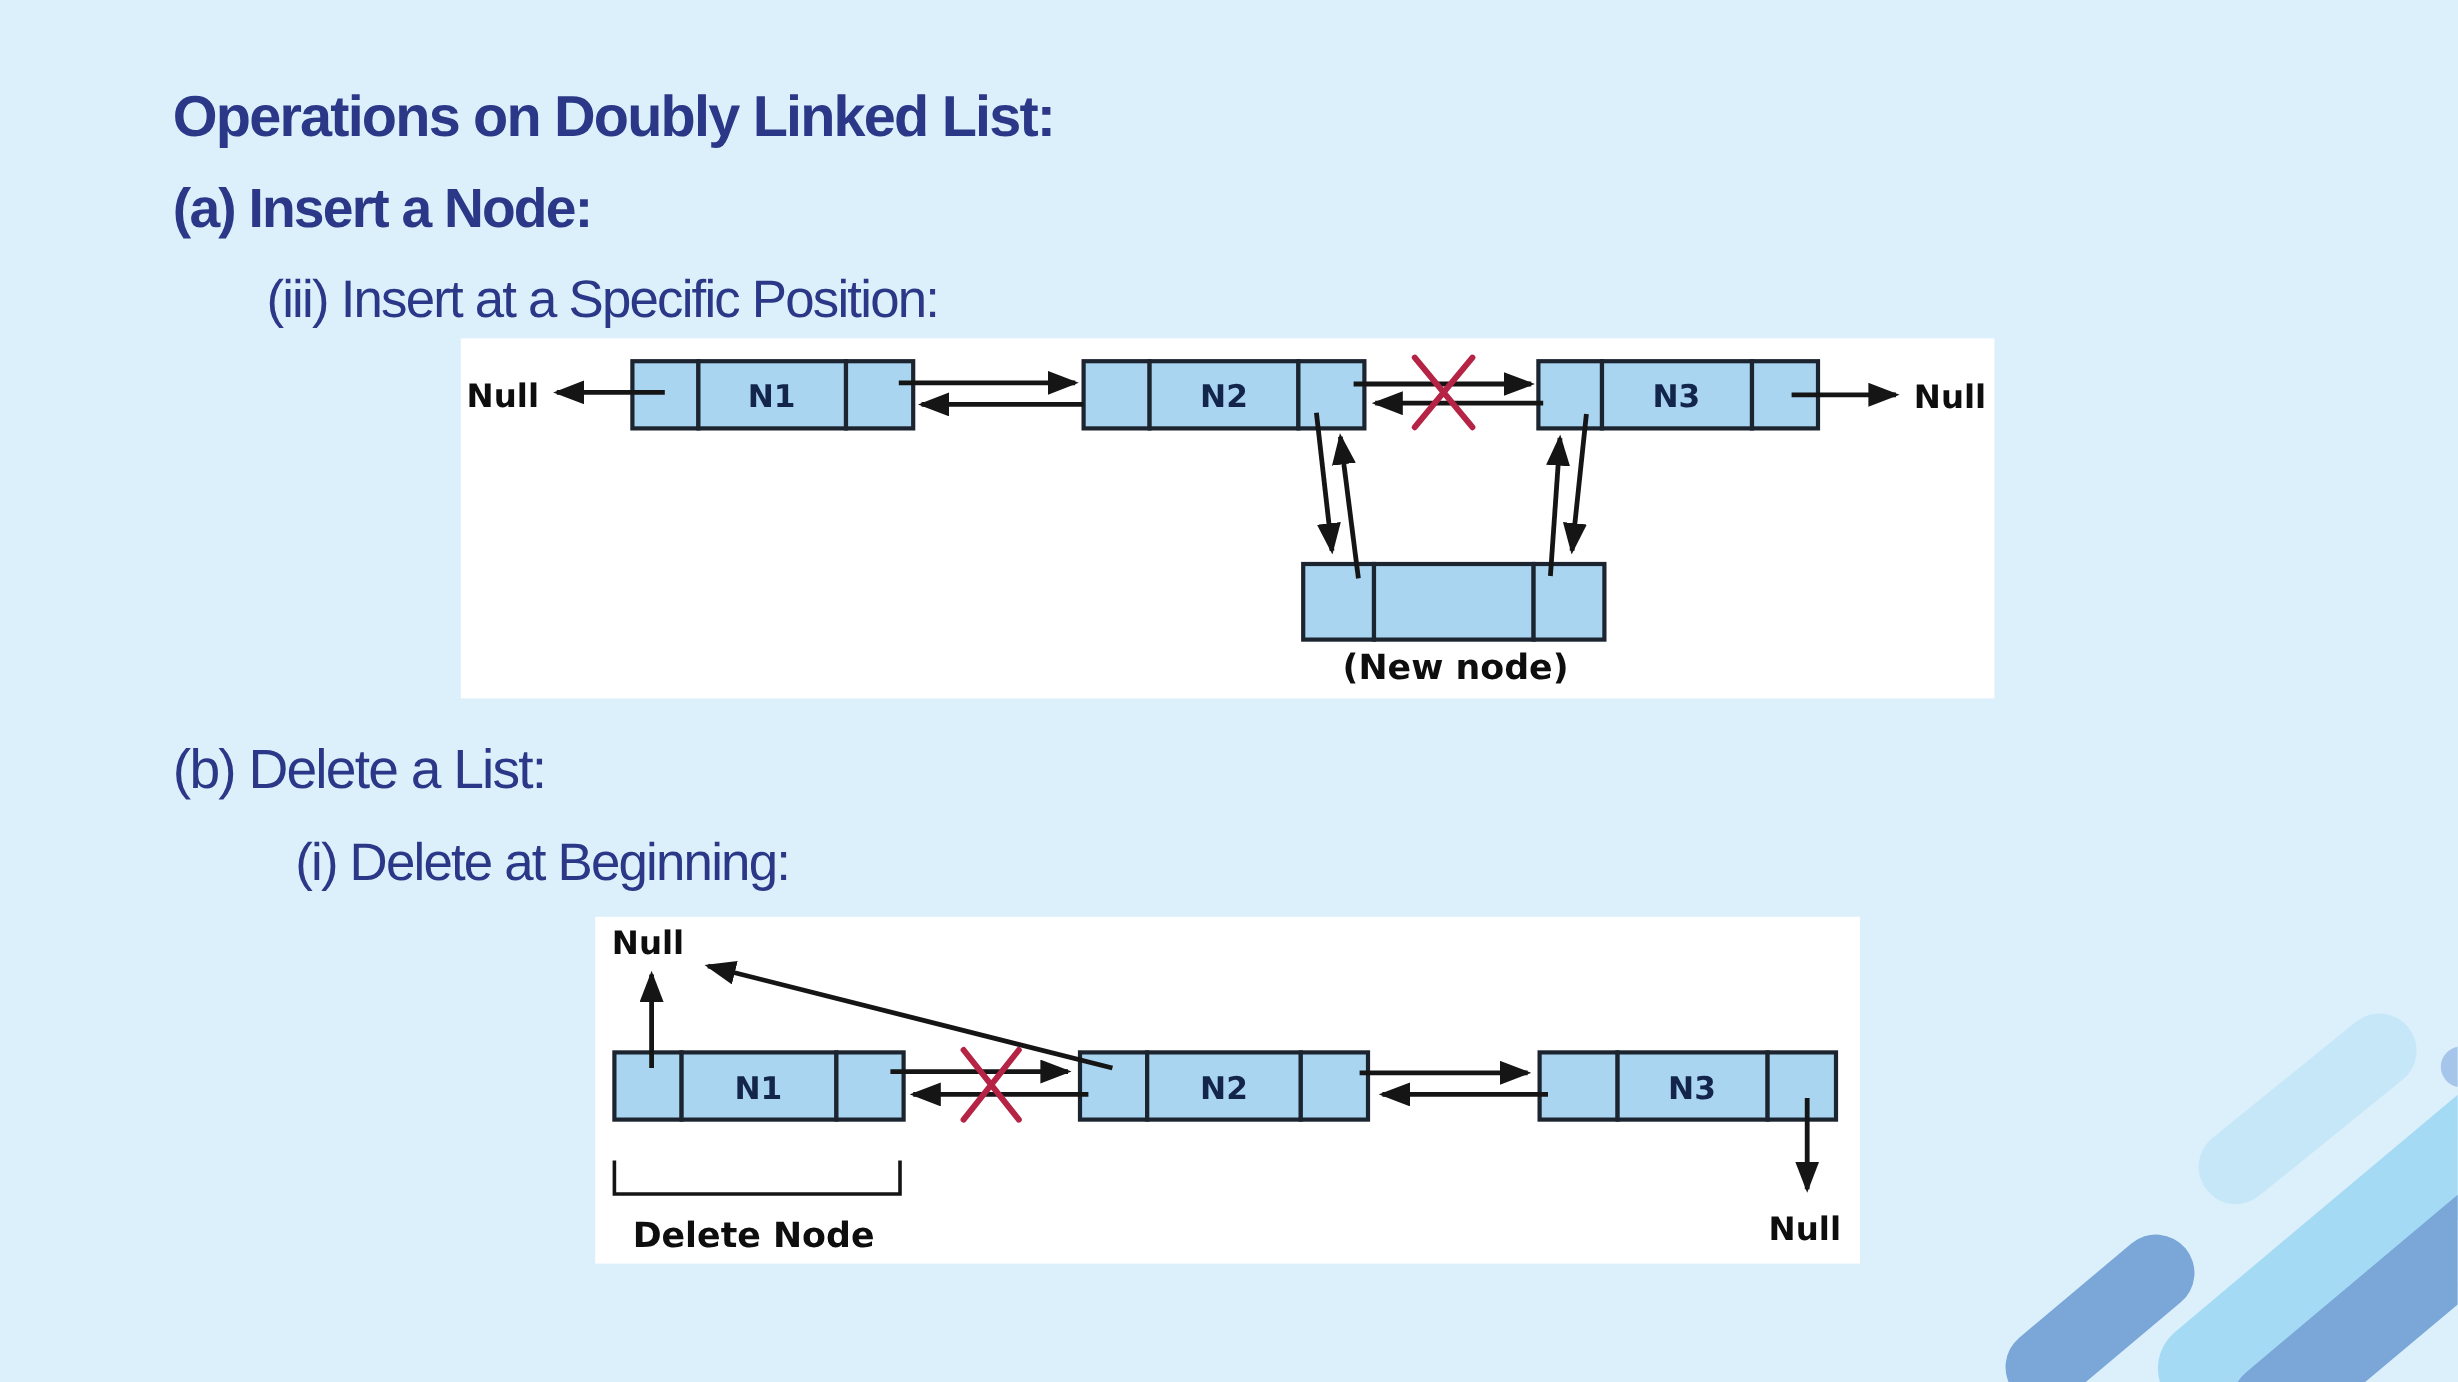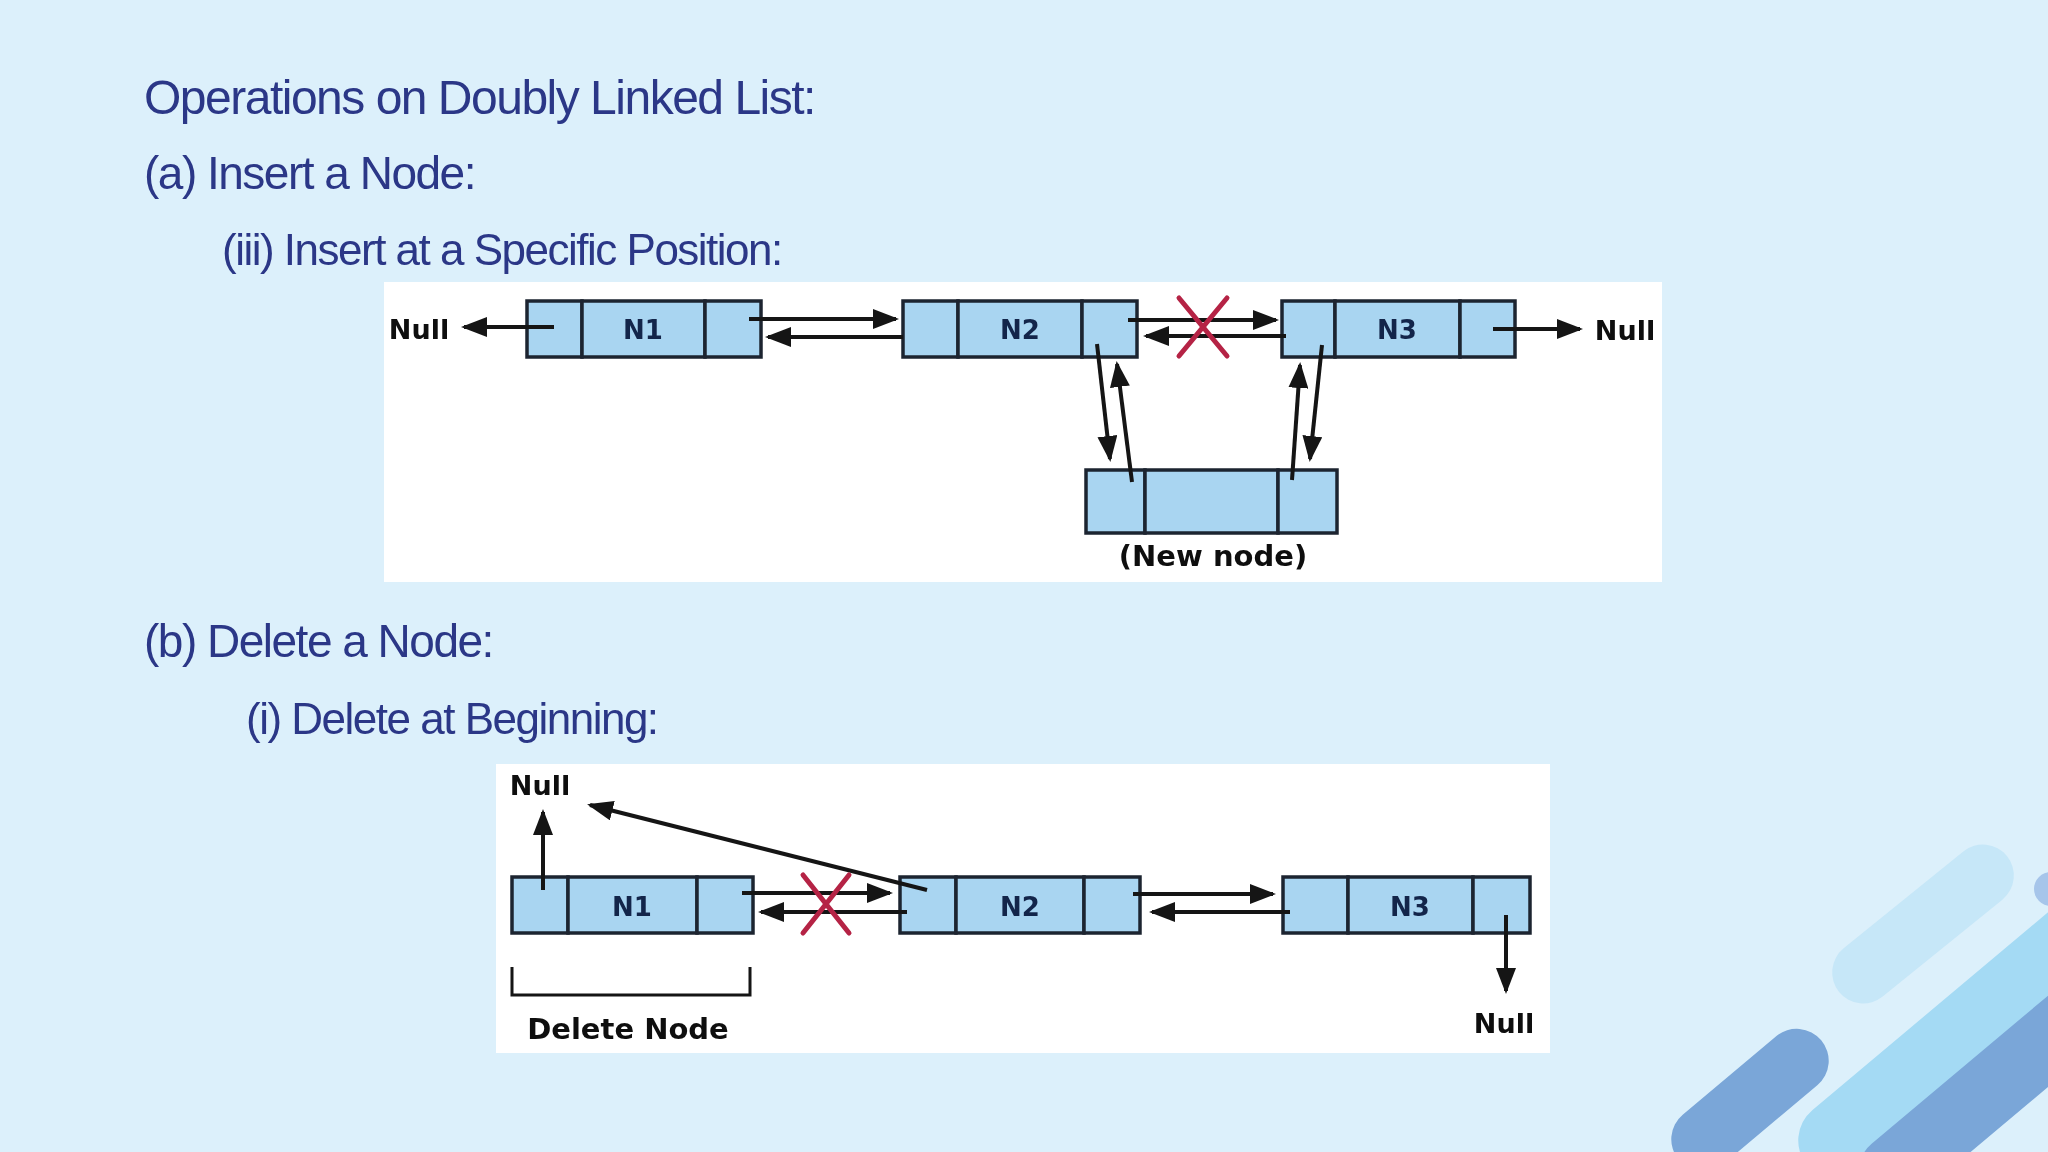--- a/index.html
+++ b/index.html
@@ -17,22 +17,22 @@
   }
   .decor{position:absolute;inset:0;pointer-events:none;}
   .decor div{position:absolute;border-radius:40px;}
   .bar-faint{left:1790px;top:960px;width:520px;height:92px;background:var(--decor-faint);transform:rotate(-40deg);}
   .bar-cyan{left:1758px;top:990px;width:424px;height:80px;background:var(--decor-cyan);transform:rotate(-40deg);}
   .bar-steel-right{left:1828px;top:1050px;width:336px;height:70px;background:var(--decor-steel);transform:rotate(-40deg);}
   .bar-pale{left:1815px;top:893px;width:216px;height:62px;background:var(--decor-pale);transform:rotate(-39deg);}
   .bar-steel-small{left:1657px;top:1068px;width:186px;height:64px;background:var(--decor-steel);transform:rotate(-40deg);}
   .decor-circle{left:2034px;top:872px;width:34px;height:34px;border-radius:50%;background:var(--decor-circle);}
   .txt{position:absolute;color:var(--heading-text);line-height:1;letter-spacing:-1.5px;white-space:nowrap;}
-  .title{left:144px;top:74px;font-size:48px;font-weight:normal;}
-  .line-a{left:144px;top:150px;font-size:46px;}
+  .title{left:144px;top:74px;font-size:48px;font-weight:bold;}
+  .line-a{left:144px;top:150px;font-size:46px;font-weight:bold;}
   .line-aiii{left:222px;top:228px;font-size:44px;}
   .line-b{left:144px;top:618px;font-size:46px;}
   .line-bi{left:222px;top:697px;font-size:44px;margin-left:24px;}
   .panel{position:absolute;background:var(--panel-background);}
   .panel-insert{left:384px;top:282px;width:1278px;height:300px;}
   .panel-delete{left:496px;top:764px;width:1054px;height:289px;}
   svg{display:block;width:100%;height:100%;}
   .node-cell{fill:var(--node-fill);stroke:var(--node-border);stroke-width:3.5;}
   .node-label{
     font-family:"DejaVu Sans",sans-serif;font-weight:bold;font-size:26px;
@@ -56,21 +56,21 @@
   <div class="bar-cyan"></div>
   <div class="bar-steel-right"></div>
   <div class="bar-pale"></div>
   <div class="bar-steel-small"></div>
   <div class="decor-circle"></div>
 </div>
 
 <h1 class="txt title">Operations on Doubly Linked List:</h1>
 <div class="txt line-a">(a) Insert a Node:</div>
 <div class="txt line-aiii">(iii) Insert at a Specific Position:</div>
-<div class="txt line-b">(b) Delete a Node:</div>
+<div class="txt line-b">(b) Delete a List:</div>
 <div class="txt line-bi">(i) Delete at Beginning:</div>
 
 <section class="panel panel-insert">
   <svg viewBox="0 0 1278 300">
     <defs>
       <marker id="ah1" markerUnits="userSpaceOnUse" markerWidth="26" markerHeight="20" refX="23" refY="10" orient="auto">
         <path class="arrowhead" d="M0,0 L26,10 L0,20 Z"></path>
       </marker>
     </defs>
 

